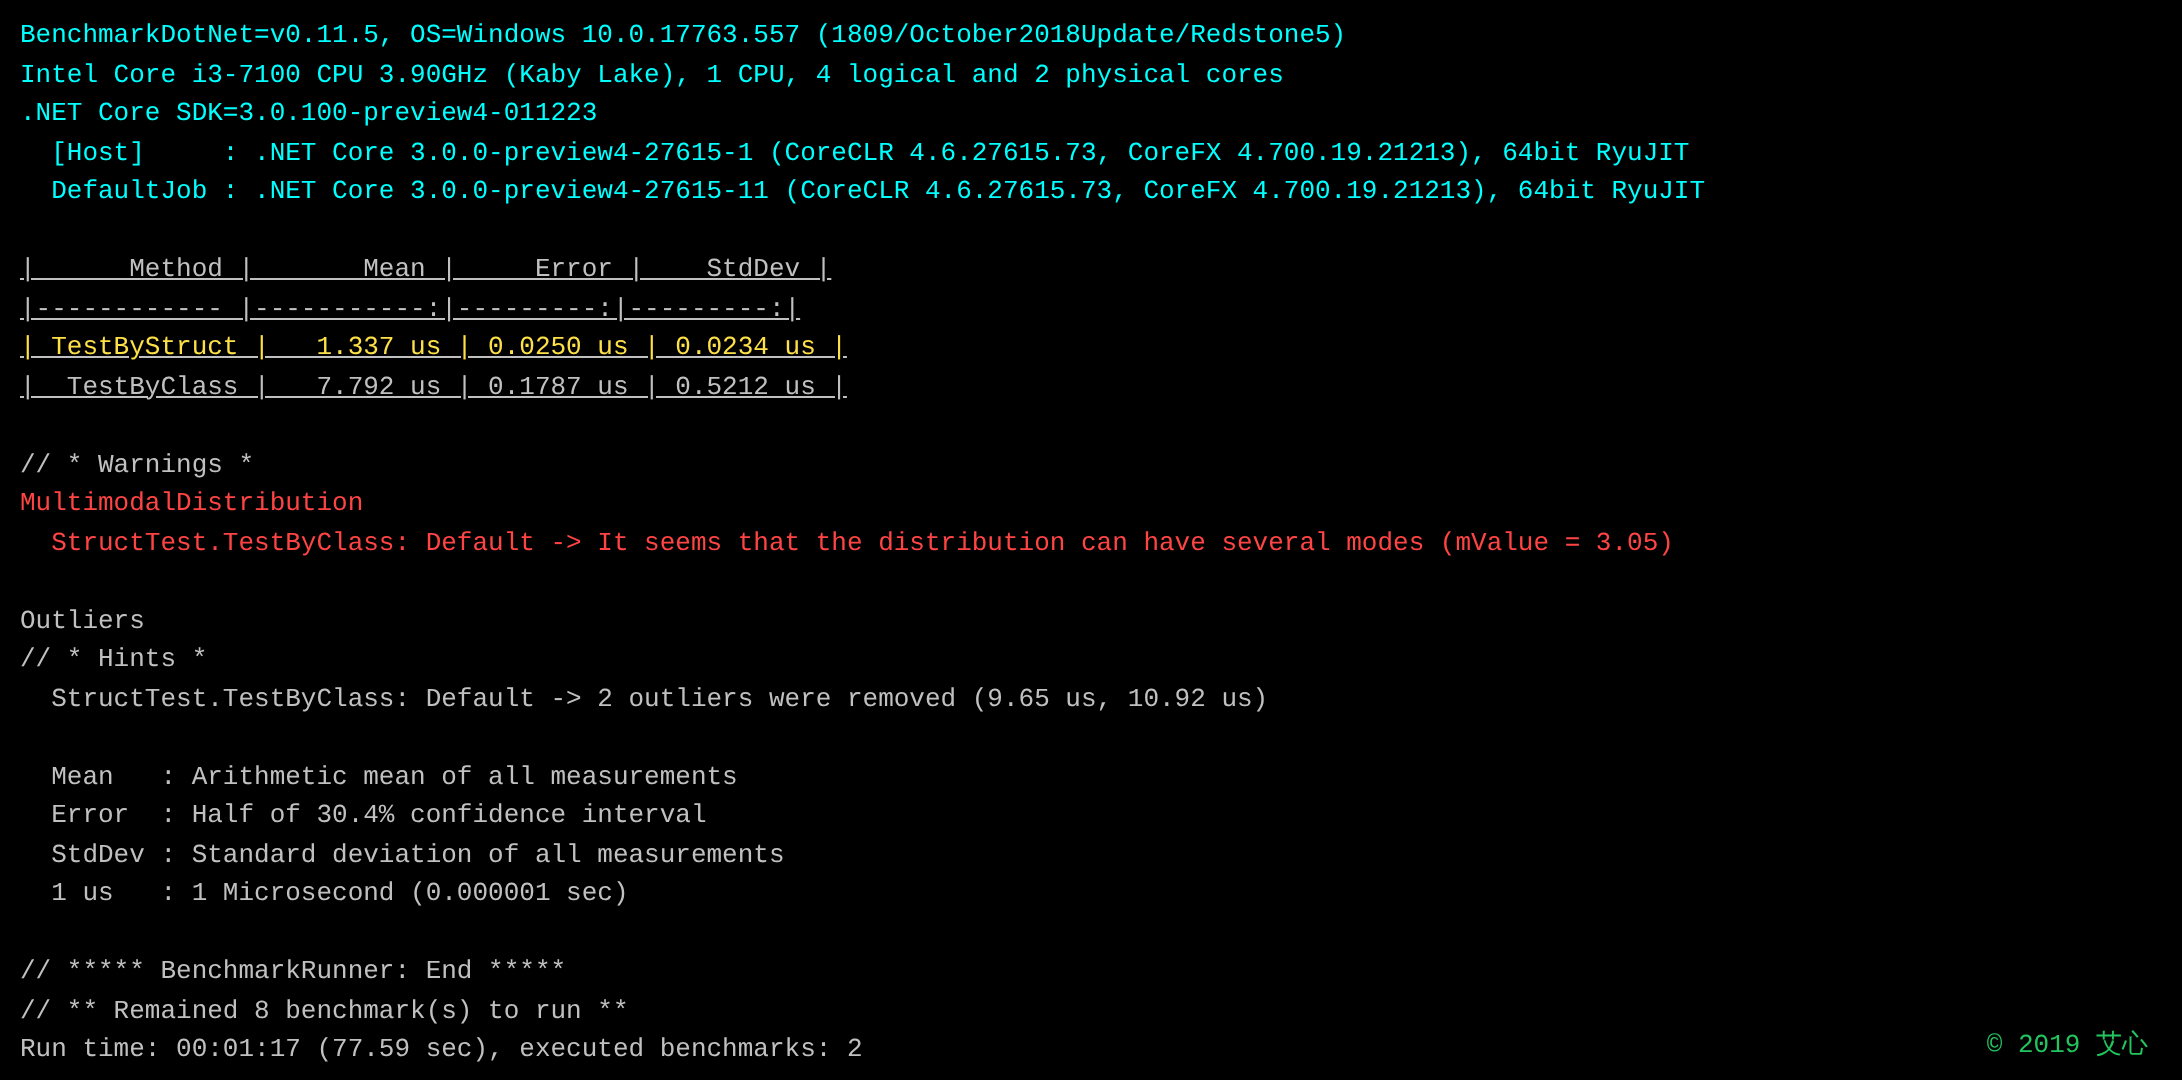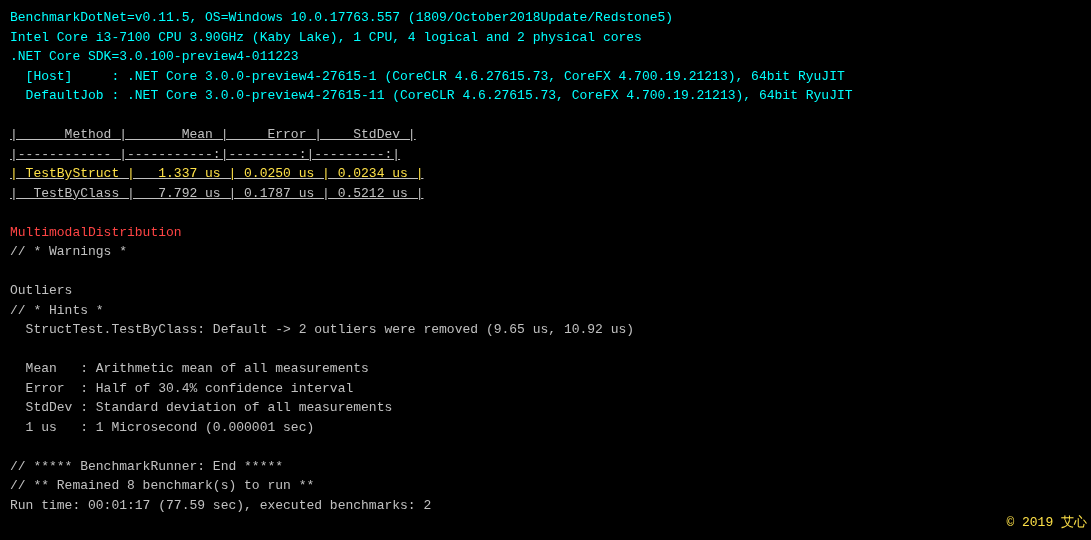--- a/index.html
+++ b/index.html
@@ -27,22 +27,22 @@
     }
     .line {
       white-space: pre;
     }
     .cyan { color: #00ffff; }
     .red { color: #ff4444; }
     .gray { color: #c0c0c0; }
     .copyright {
       position: absolute;
       bottom: 8px;
-      right: 4px;
-      color: #fde047;
+      right: 17px;
+      color: #22c55e;
       font-size: 13px;
     }
   </style>
 </head>
 <body>
 
 <div class="terminal">
 
   <div class="line cyan">BenchmarkDotNet=v0.11.5, OS=Windows 10.0.17763.557 (1809/October2018Update/Redstone5)</div>
   <div class="line cyan">Intel Core i3-7100 CPU 3.90GHz (Kaby Lake), 1 CPU, 4 logical and 2 physical cores</div>
@@ -54,22 +54,23 @@
 
   <div style="padding-left: 0; text-decoration: underline;">
     <div class="line gray"><span style="color:#c0c0c0">|      Method |       Mean |     Error |    StdDev |</span></div>
     <div class="line gray"><span style="color:#c0c0c0">|------------ |-----------:|---------:|---------:|</span></div>
     <div class="line"><span style="color:#fde047">| TestByStruct |   1.337 us | 0.0250 us | 0.0234 us |</span></div>
     <div class="line"><span style="color:#c0c0c0">|  TestByClass |   7.792 us | 0.1787 us | 0.5212 us |</span></div>
   </div>
 
   <div class="line">&nbsp;</div>
 
+  <div class="line gray">// * Warnings *</div>
   <div class="line red">MultimodalDistribution</div>
-  <div class="line gray">// * Warnings *</div>
+  <div class="line red">  StructTest.TestByClass: Default -&gt; It seems that the distribution can have several modes (mValue = 3.05)</div>
 
   <div class="line">&nbsp;</div>
 
   <div class="line gray">Outliers</div>
   <div class="line gray">// * Hints *</div>
   <div class="line gray">  StructTest.TestByClass: Default -&gt; 2 outliers were removed (9.65 us, 10.92 us)</div>
 
   <div class="line">&nbsp;</div>
 
   <div class="line gray">  Mean   : Arithmetic mean of all measurements</div>

